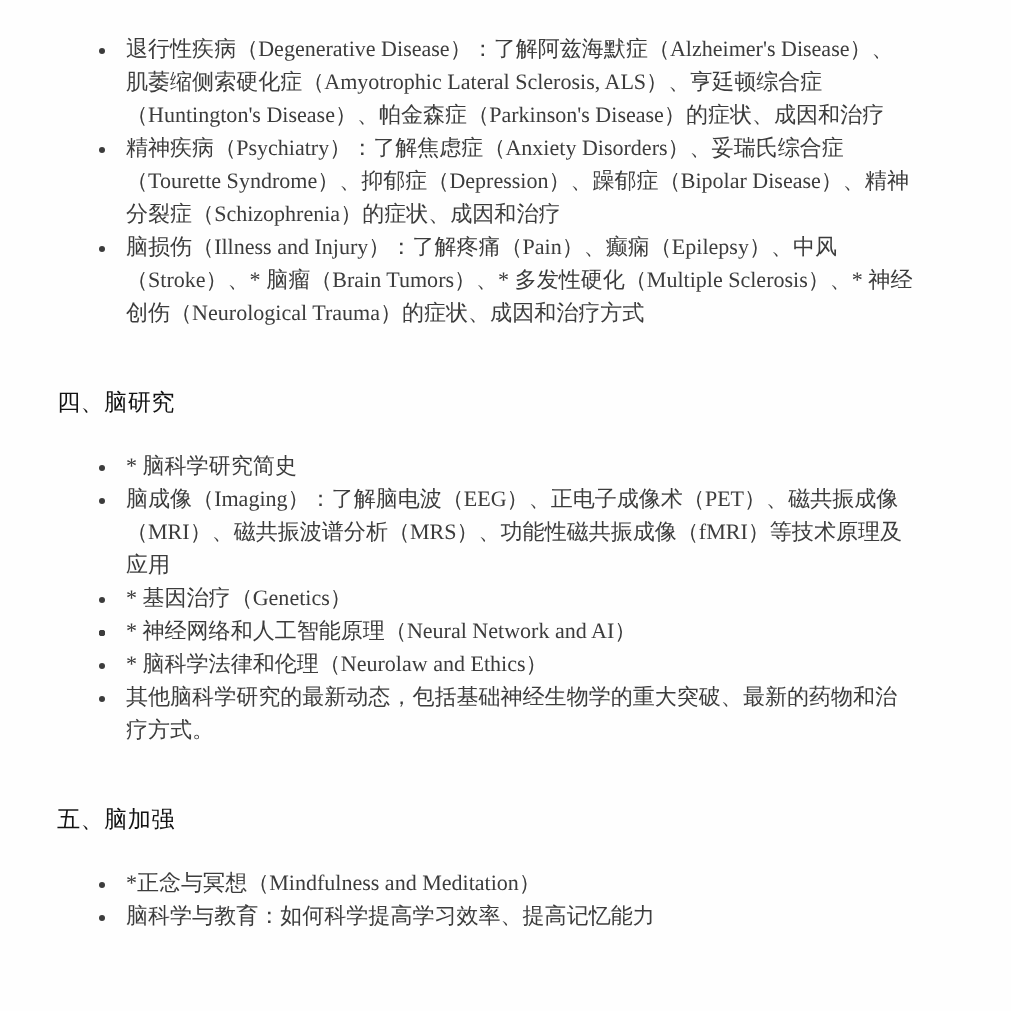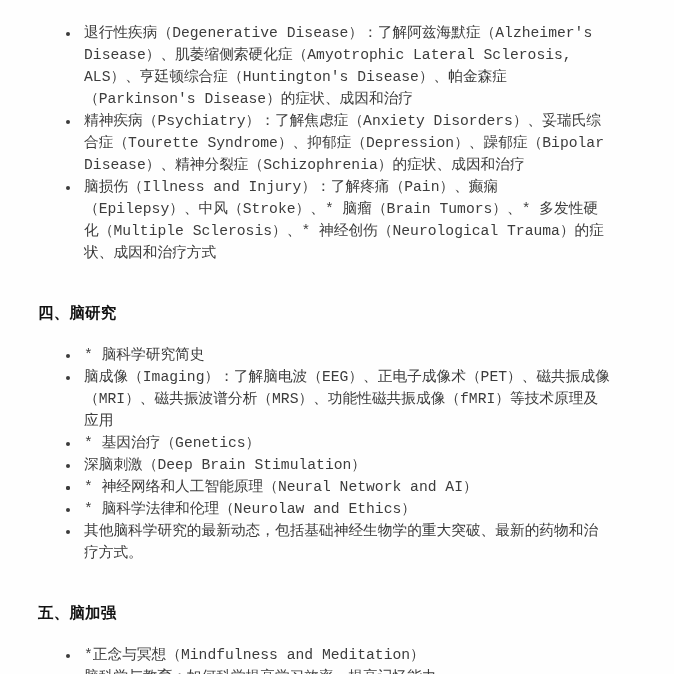--- a/index.html
+++ b/index.html
@@ -31,37 +31,36 @@
   }
   ul.bullets > li {
     position: relative;
     padding-left: 46px;
     margin: 0 0 0 0;
     font-size: 14.7px;
     line-height: 22px;
     color: #3c3c3c;
     text-align: left;
     word-break: break-word;
-    font-family: Liberation Mono, monospace;
   }
   ul.bullets > li .dot {
     position: absolute;
     left: 28px;
     top: 9.5px;
     width: 4px;
     height: 4px;
     border-radius: 50%;
     background: #3c3c3c;
   }
 
   
   .heading {
     font-size: 15.5px;
     line-height: 22px;
-    font-weight: bold;
+    font-weight: normal;
     color: #121212;
     margin: 0;
     padding: 0;
     letter-spacing: 0.2px;
   }
 
   
   .block-diseases { margin-top: 0; }
   .gap-a  { height: 38px; }
   .gap-b  { height: 20px; }
@@ -105,21 +104,20 @@
       <li>
         <span class="dot"></span>
         <span>脑成像（Imaging）：了解脑电波（EEG）、正电子成像术（PET）、磁共振成像（MRI）、磁共振波谱分析（MRS）、功能性磁共振成像（fMRI）等技术原理及应用</span>
       </li>
       <li>
         <span class="dot"></span>
         <span>* 基因治疗（Genetics）</span>
       </li>
       <li>
         <span class="dot"></span>
-        <span>深脑刺激（Deep Brain Stimulation）</span>
       </li>
       <li>
         <span class="dot"></span>
       </li>
       <li>
         <span class="dot"></span>
         <span>* 神经网络和人工智能原理（Neural Network and AI）</span>
       </li>
       <li>
         <span class="dot"></span>

